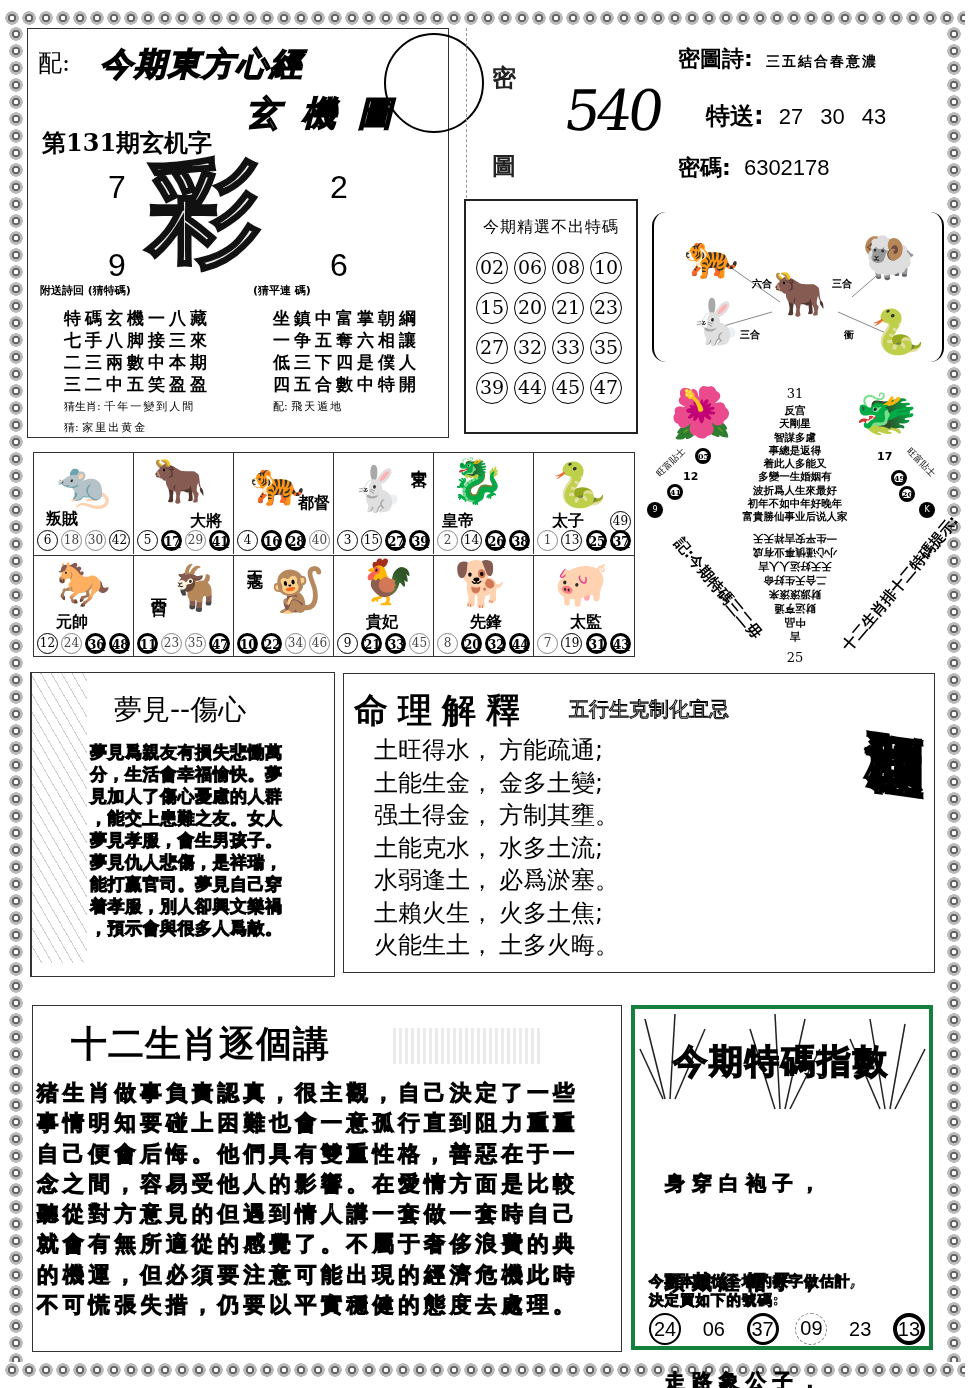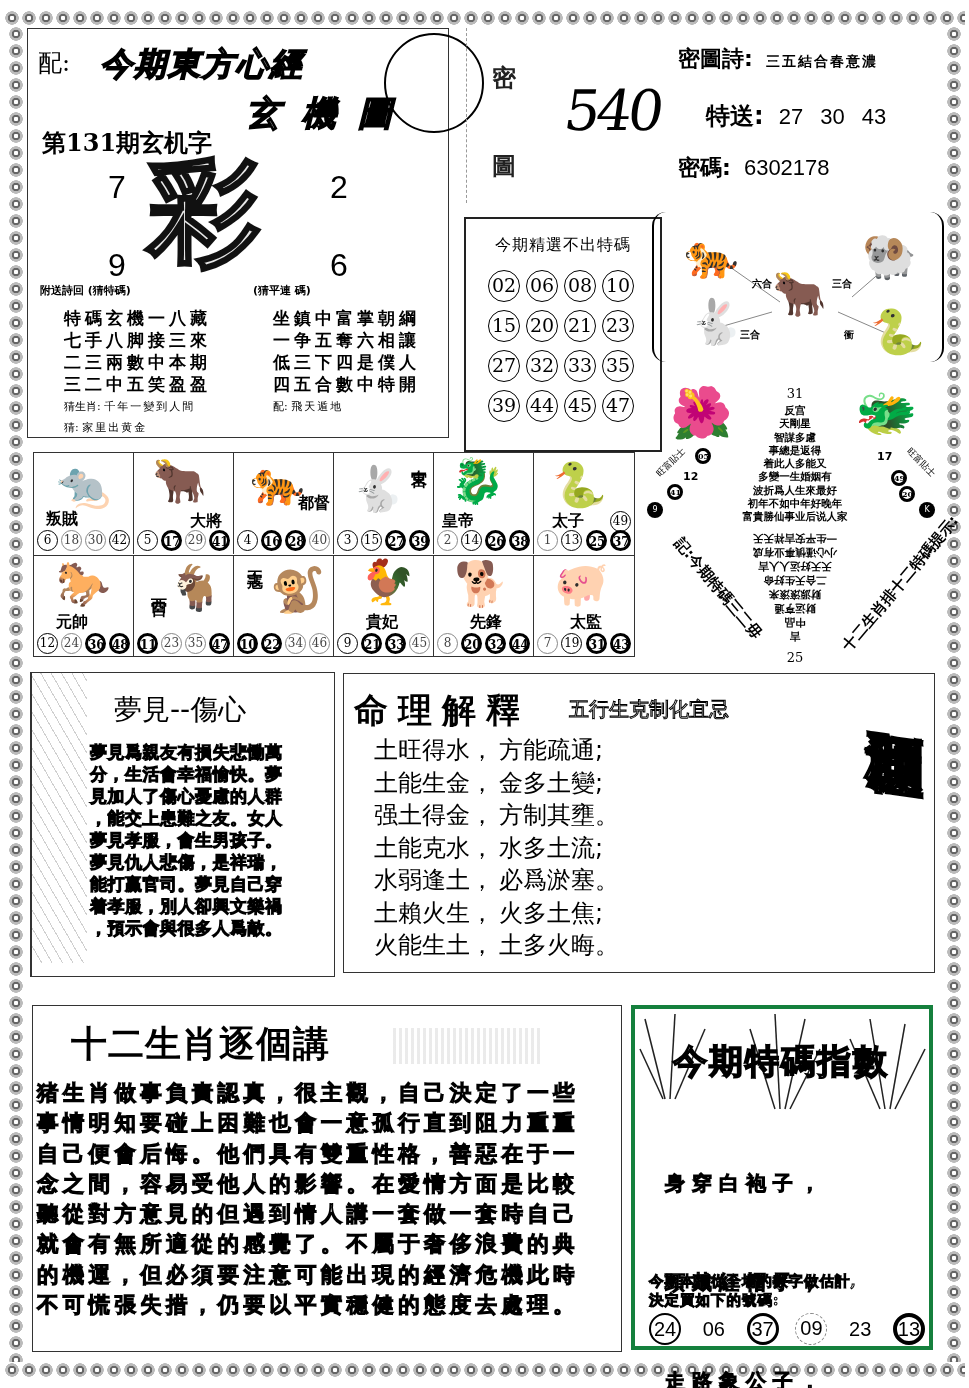--- a/index.html
+++ b/index.html
@@ -10,21 +10,21 @@
   .border-bottom { top: 1362px; }
   .border-left, .border-right { position: absolute; top: 26px; width: 16px; height: 1336px; background-image: radial-gradient(circle at 8px 8px, #fff 0 2px, #666 2.5px 4px, #bbb 4.5px 6.5px, transparent 7px); background-size: 16px 17px; background-repeat: repeat-y; }
   .border-left { left: 8px; }
   .border-right { left: 946px; }
   .box { position: absolute; border: 1px solid #333; background: #fff; }
   .box2 { position: absolute; border: 2px solid #222; background: #fff; }
   .abs { position: absolute; }
   .outline-text { color: #fff; -webkit-text-stroke: 1px #000; font-weight: bold; }
   .pattern-text { color: #aaa; -webkit-text-stroke: 1.5px #000; font-weight: 900; font-style: italic; }
   .circ { display: inline-block; border: 1.5px solid #000; border-radius: 50%; text-align: center; font-family: "DejaVu Serif", serif; }
-  .circ.dark { border-width: 3px; font-weight: bold; }
+  .circ.dark { border-width: 3px; font-weight: bold; text-decoration: underline; }
   .circ.thin { border-color: #888; color: #444; }
   .zcell { position: absolute; width: 100px; height: 101px; border-right: 1px solid #333; }
   .zcell .name { position: absolute; font-weight: bold; font-size: 16px; }
   .zcell .nums { position: absolute; bottom: 3px; left: 3px; right: 3px; display: flex; justify-content: space-between; }
   .zcell .nums span { width: 21px; height: 21px; line-height: 18px; font-size: 12px; }
   .animal { position: absolute; font-size: 44px; color: #111; line-height: 1; }
   .poem-line { font-family: "DejaVu Serif", serif; font-weight: bold; font-size: 17px; letter-spacing: 4px; white-space: nowrap; text-align: right; }
   .lines17 div { height: 22px; }
   .vert { writing-mode: vertical-rl; }
 </style>
@@ -90,21 +90,21 @@
     <span style="font-size:24px;font-weight:bold;">特送:</span>
     <span style="font-size:22px;margin-left:10px;font-family:'Liberation Sans',sans-serif;">27</span>
     <span style="font-size:22px;margin-left:12px;font-family:'Liberation Sans',sans-serif;">30</span>
     <span style="font-size:22px;margin-left:12px;font-family:'Liberation Sans',sans-serif;">43</span>
   </div>
   <div class="abs" style="left:678px;top:153px;">
     <span style="font-size:22px;font-weight:bold;">密碼:</span>
     <span style="font-size:22px;margin-left:8px;font-family:'Liberation Sans',sans-serif;">6302178</span>
   </div>
 
-  <div class="box2" style="left:464px;top:217px;width:198px;height:235px;">
+  <div class="box2" style="left:464px;top:199px;width:174px;height:235px;">
     <div style="text-align:center;font-size:16px;font-family:'DejaVu Serif',serif;margin-top:16px;letter-spacing:1px;">今期精選不出特碼</div>
     <div id="ns-grid" style="display:grid;grid-template-columns:repeat(4,36px);gap:8px 2px;justify-content:center;margin-top:14px;">
       <span class="circ" style="width:32px;height:32px;line-height:28px;font-size:19px;">02</span>
       <span class="circ" style="width:32px;height:32px;line-height:28px;font-size:19px;">06</span>
       <span class="circ" style="width:32px;height:32px;line-height:28px;font-size:19px;">08</span>
       <span class="circ" style="width:32px;height:32px;line-height:28px;font-size:19px;">10</span>
       <span class="circ" style="width:32px;height:32px;line-height:28px;font-size:19px;">15</span>
       <span class="circ" style="width:32px;height:32px;line-height:28px;font-size:19px;">20</span>
       <span class="circ" style="width:32px;height:32px;line-height:28px;font-size:19px;">21</span>
       <span class="circ" style="width:32px;height:32px;line-height:28px;font-size:19px;">23</span>

